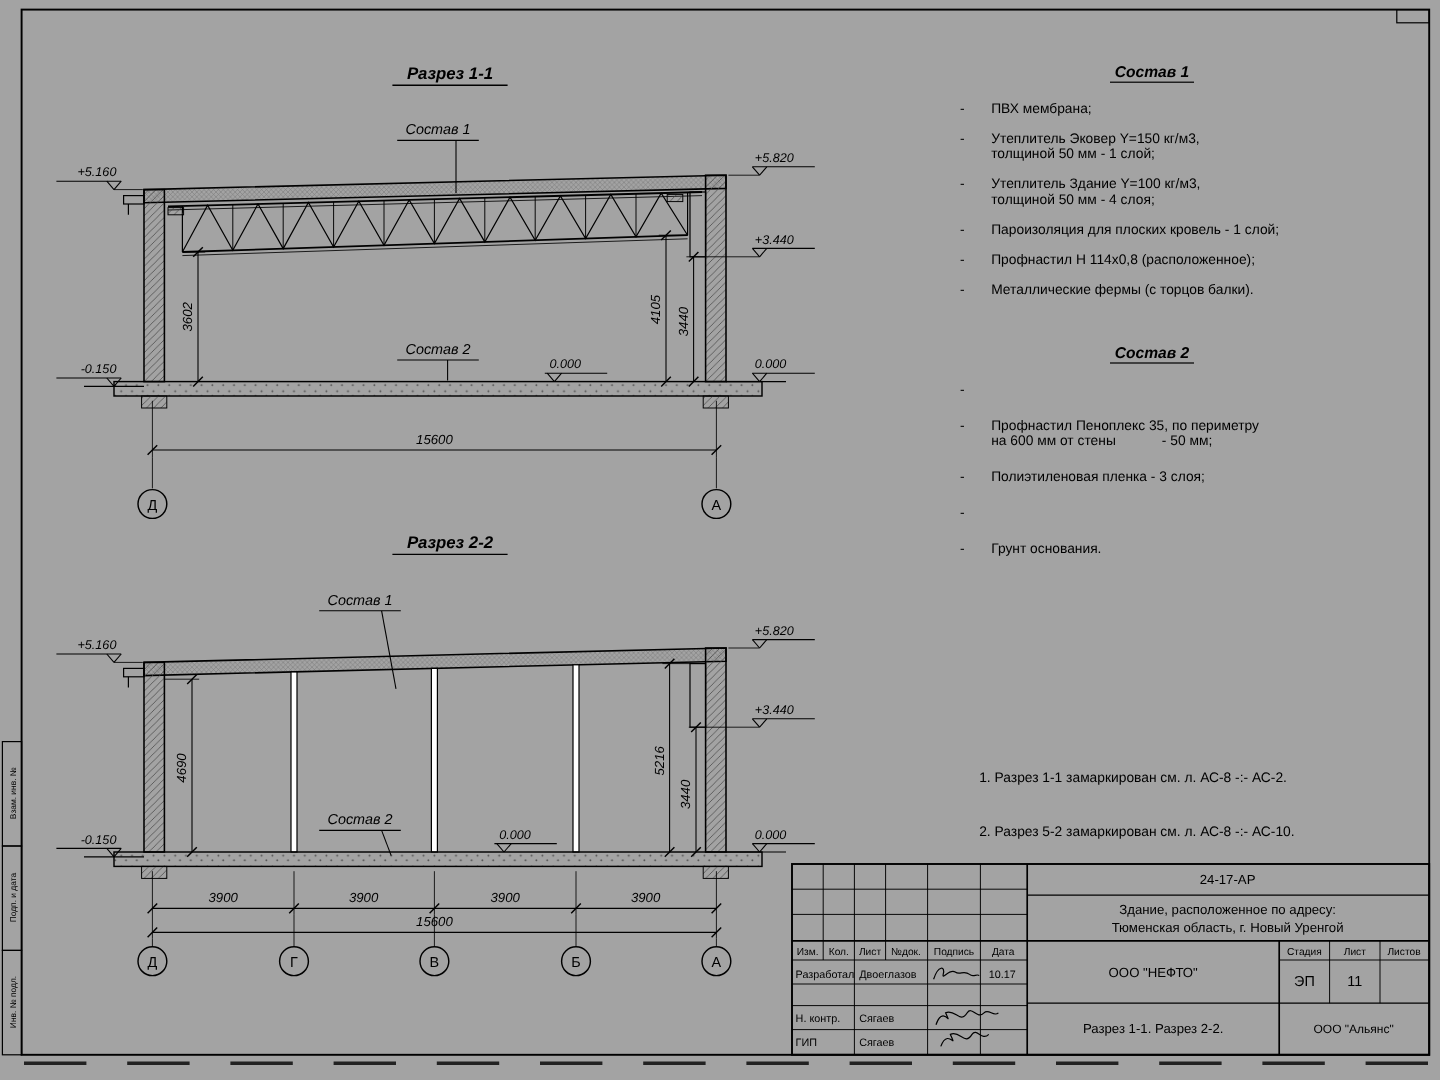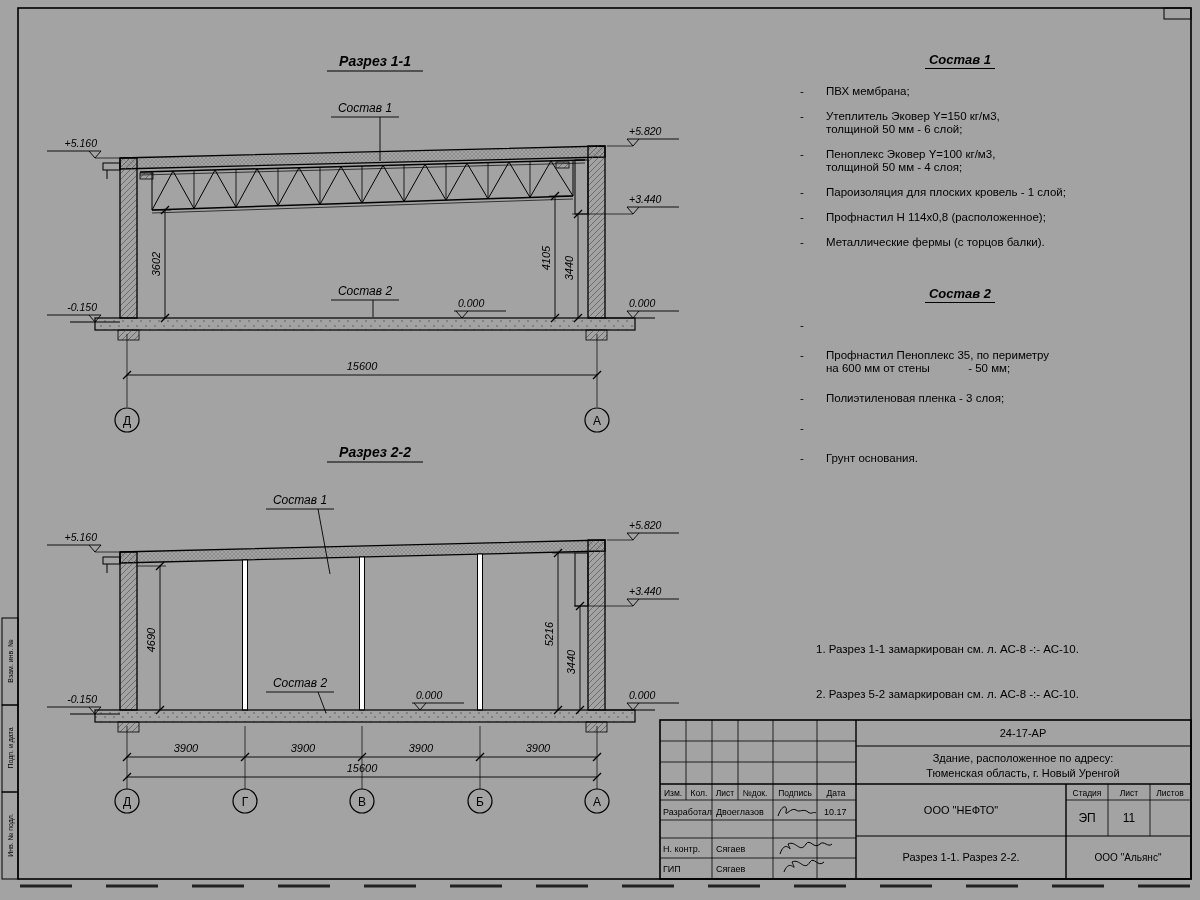--- a/index.html
+++ b/index.html
@@ -368,25 +368,25 @@
 
   <div class="block comp" style="top:52px;">
     <div class="comp-head"><span>Состав 1</span></div>
     <div class="item">
       <span class="dash">-</span>
       <span><span class="line">ПВХ мембрана;</span></span>
     </div>
     <div class="item">
       <span class="dash">-</span>
       <span><span class="line">Утеплитель Эковер Y=150 кг/м3,</span><br>
-      <span class="line">толщиной 50 мм - 6 слой;</span></span>
-    </div>
-    <div class="item">
-      <span class="dash">-</span>
-      <span><span class="line">Пеноплекс Эковер Y=100 кг/м3,</span><br>
+      <span class="line">толщиной 50 мм - 1 слой;</span></span>
+    </div>
+    <div class="item">
+      <span class="dash">-</span>
+      <span><span class="line">Утеплитель Здание Y=100 кг/м3,</span><br>
       <span class="line">толщиной 50 мм - 4 слоя;</span></span>
     </div>
     <div class="item">
       <span class="dash">-</span>
       <span><span class="line">Пароизоляция для плоских кровель - 1 слой;</span></span>
     </div>
     <div class="item">
       <span class="dash">-</span>
       <span><span class="line">Профнастил Н 114х0,8 (расположенное);</span></span>
     </div>
@@ -413,17 +413,17 @@
     <div class="item">
       <span class="dash">-</span>
     </div>
     <div class="item">
       <span class="dash">-</span>
       <span><span class="line">Грунт основания.</span></span>
     </div>
   </div>
 
   <div class="block notes">
-    <div>1. Разрез 1-1 замаркирован см. л. АС-8 -:- АС-10.</div>
+    <div>1. Разрез 1-1 замаркирован см. л. АС-8 -:- АС-2.</div>
     <div>2. Разрез 5-2 замаркирован см. л. АС-8 -:- АС-10.</div>
   </div>
 
 </div>
 
 </body></html>

